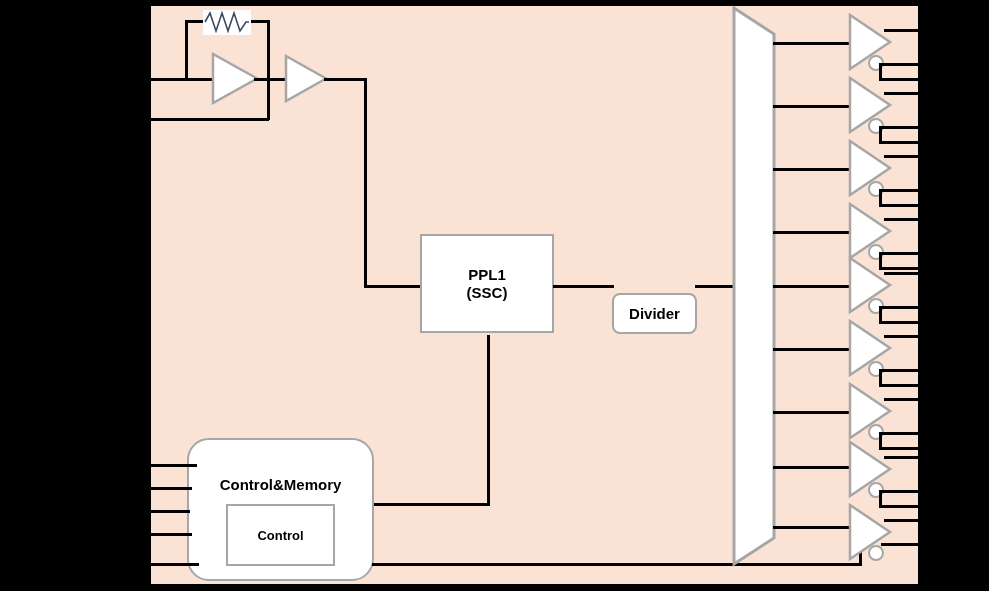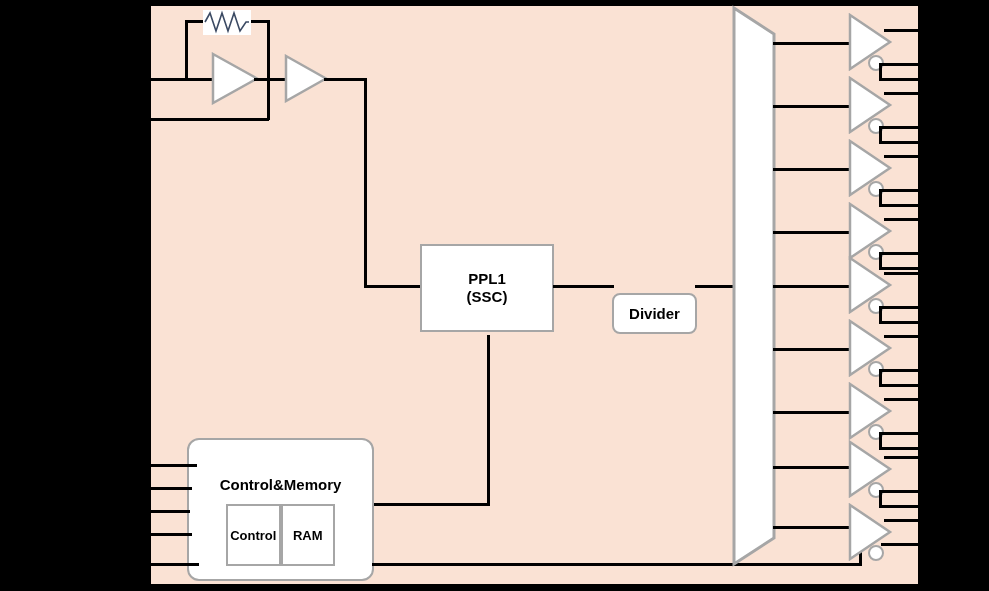--- a/index.html
+++ b/index.html
@@ -59,21 +59,21 @@
   #divider-box { font-size: 15px; }
   
   #control-memory-box {
     position: absolute;
     left: 187px;
     top: 438px;
     width: 187px;
     height: 143px;
     background: #ffffff;
     border: 2px solid #a6a6a6;
-    border-radius: 12px;
+    border-radius: 22px;
     box-sizing: border-box;
   }
   #control-memory-title {
     position: absolute;
     left: 0;
     top: 36px;
     width: 100%;
     text-align: center;
     font-size: 15px;
     font-weight: bold;
@@ -162,21 +162,21 @@
 
   <svg class="tri" style="left:284px; top:54px;" width="44" height="49" viewBox="0 0 44 49">
     <polygon points="2,2 42,24.5 2,47" fill="#ffffff" stroke="#a6a6a6" stroke-width="2.5"></polygon>
   </svg>
   <span class="sr">osc-amp-2</span>
 
   <div class="wire-h" style="left:324px; top:78px; width:43px;"></div>
   <div class="wire-v" style="left:364px; top:78px; height:207px;"></div>
   <div class="wire-h" style="left:364px; top:285px; width:58px;"></div>
 
-  <div class="box" id="ppl1-box" style="left:420px; top:244px; width:134px; height:88px;">
+  <div class="box" id="ppl1-box" style="left:420px; top:234px; width:134px; height:99px;">
     <div>
       <div>PPL1</div>
       <div>(SSC)</div>
     </div>
   </div>
 
   <div class="wire-h" style="left:553px; top:285px; width:61px;"></div>
 
   <div class="box rounded" id="divider-box" style="left:612px; top:265px; width:85px; height:41px;margin-top:28px;">
     <span>Divider</span>
@@ -185,23 +185,20 @@
   <div class="wire-h" style="left:695px; top:285px; width:44px;"></div>
 
   <div class="wire-v" style="left:487px; top:335px; height:170px;"></div>
   <div class="wire-h" style="left:374px; top:503px; width:116px;"></div>
 
   <div id="control-memory-box">
     <div id="control-memory-title">Control&amp;Memory</div>
     <div id="cm-sub-wrap">
       <div class="cm-sub">
         <span>Control</span>
-      </div>
-      <div class="cm-sub">
-        <span>RAM</span>
       </div>
     </div>
   </div>
 
   <div class="wire-h" style="left:151px; top:464px; width:46px;"></div>
   <div class="wire-h" style="left:151px; top:487px; width:41px;"></div>
   <div class="wire-h" style="left:151px; top:510px; width:39px;"></div>
   <div class="wire-h" style="left:151px; top:533px; width:41px;"></div>
   <div class="wire-h" style="left:151px; top:563px; width:48px;"></div>
 

